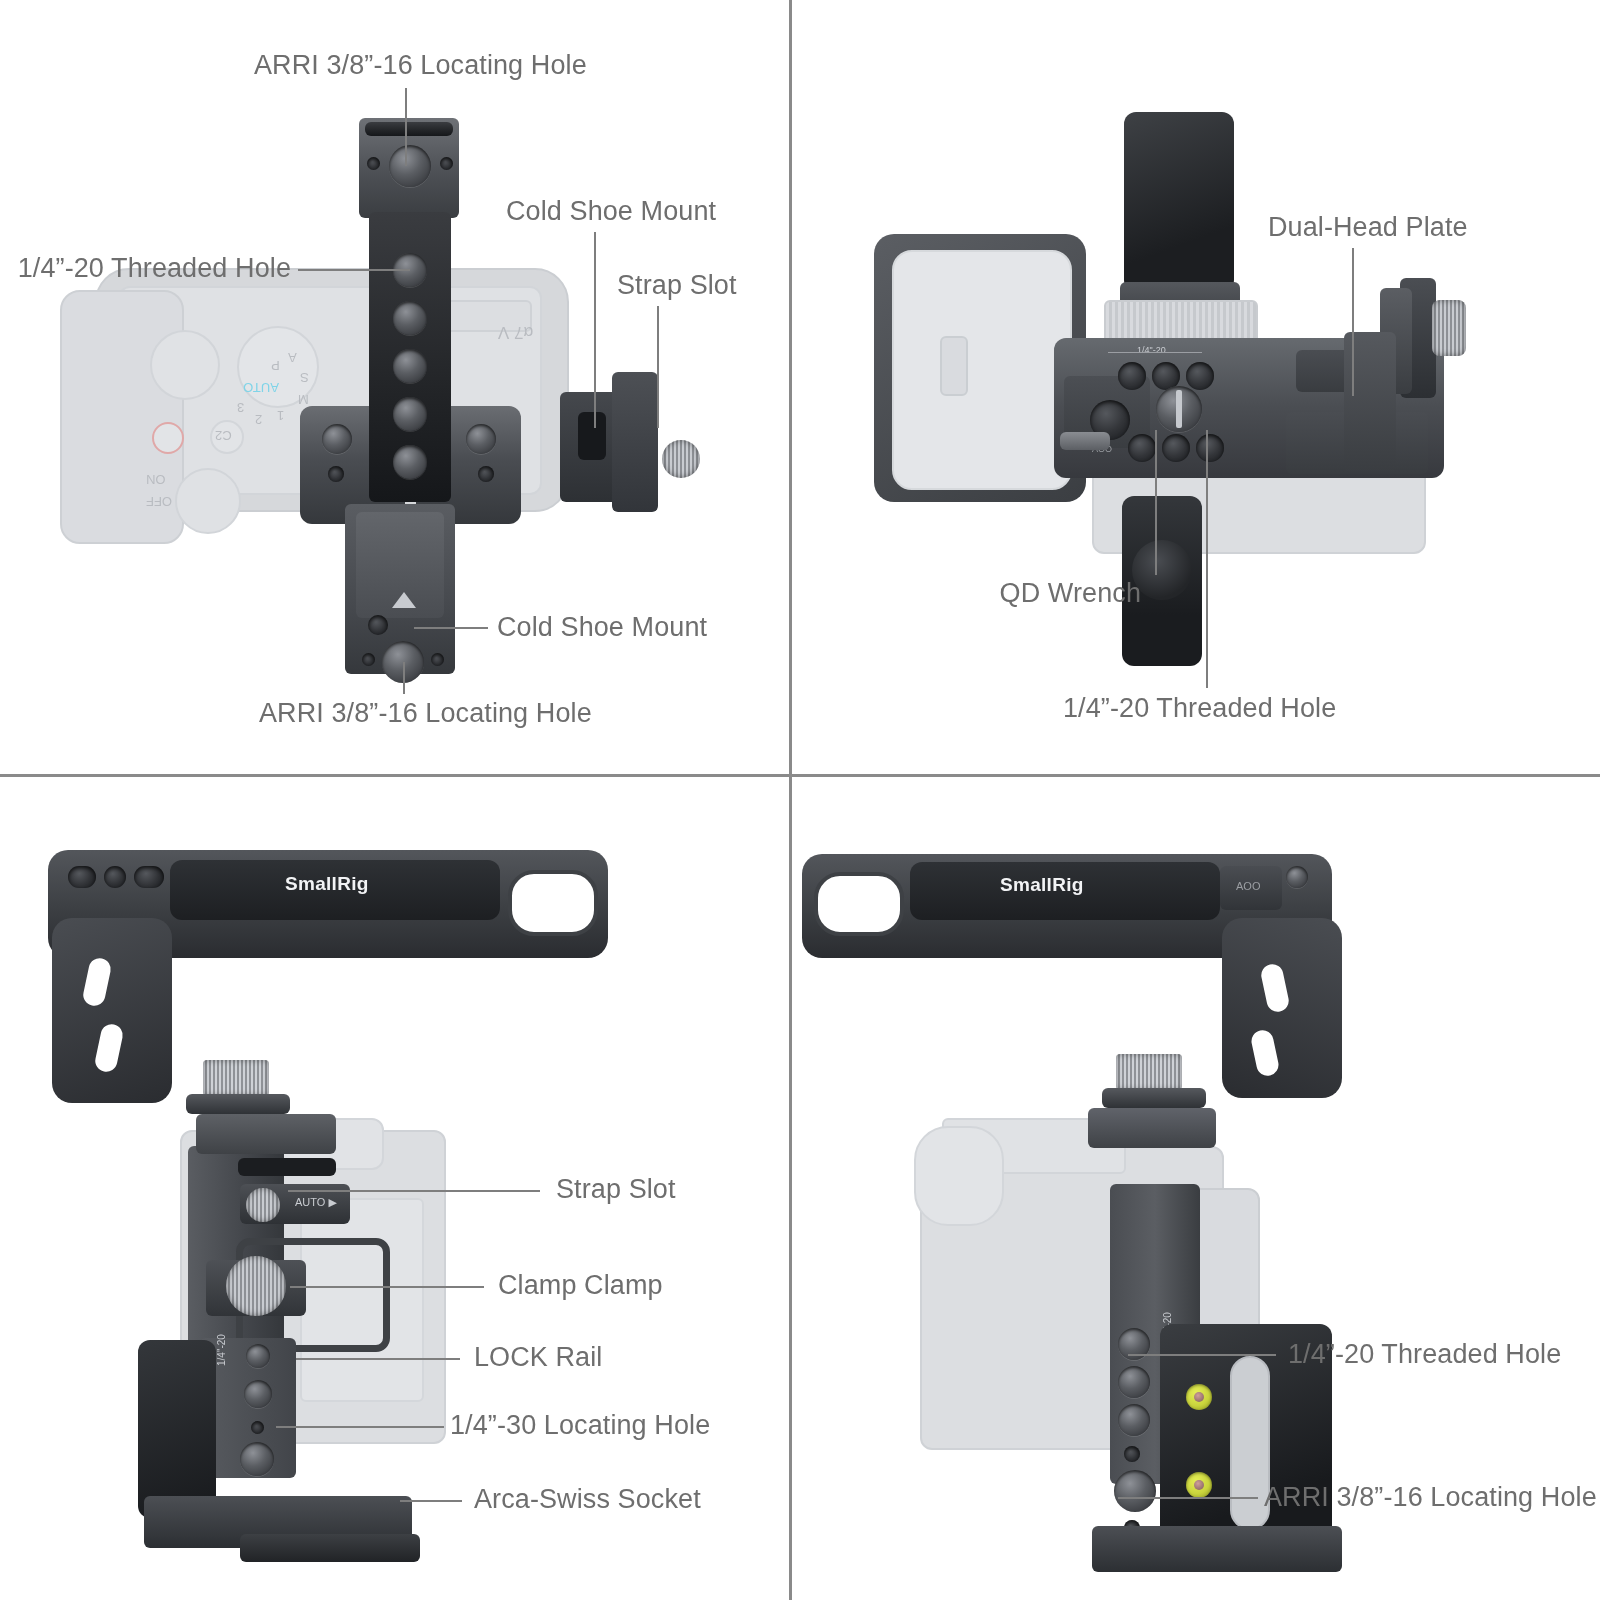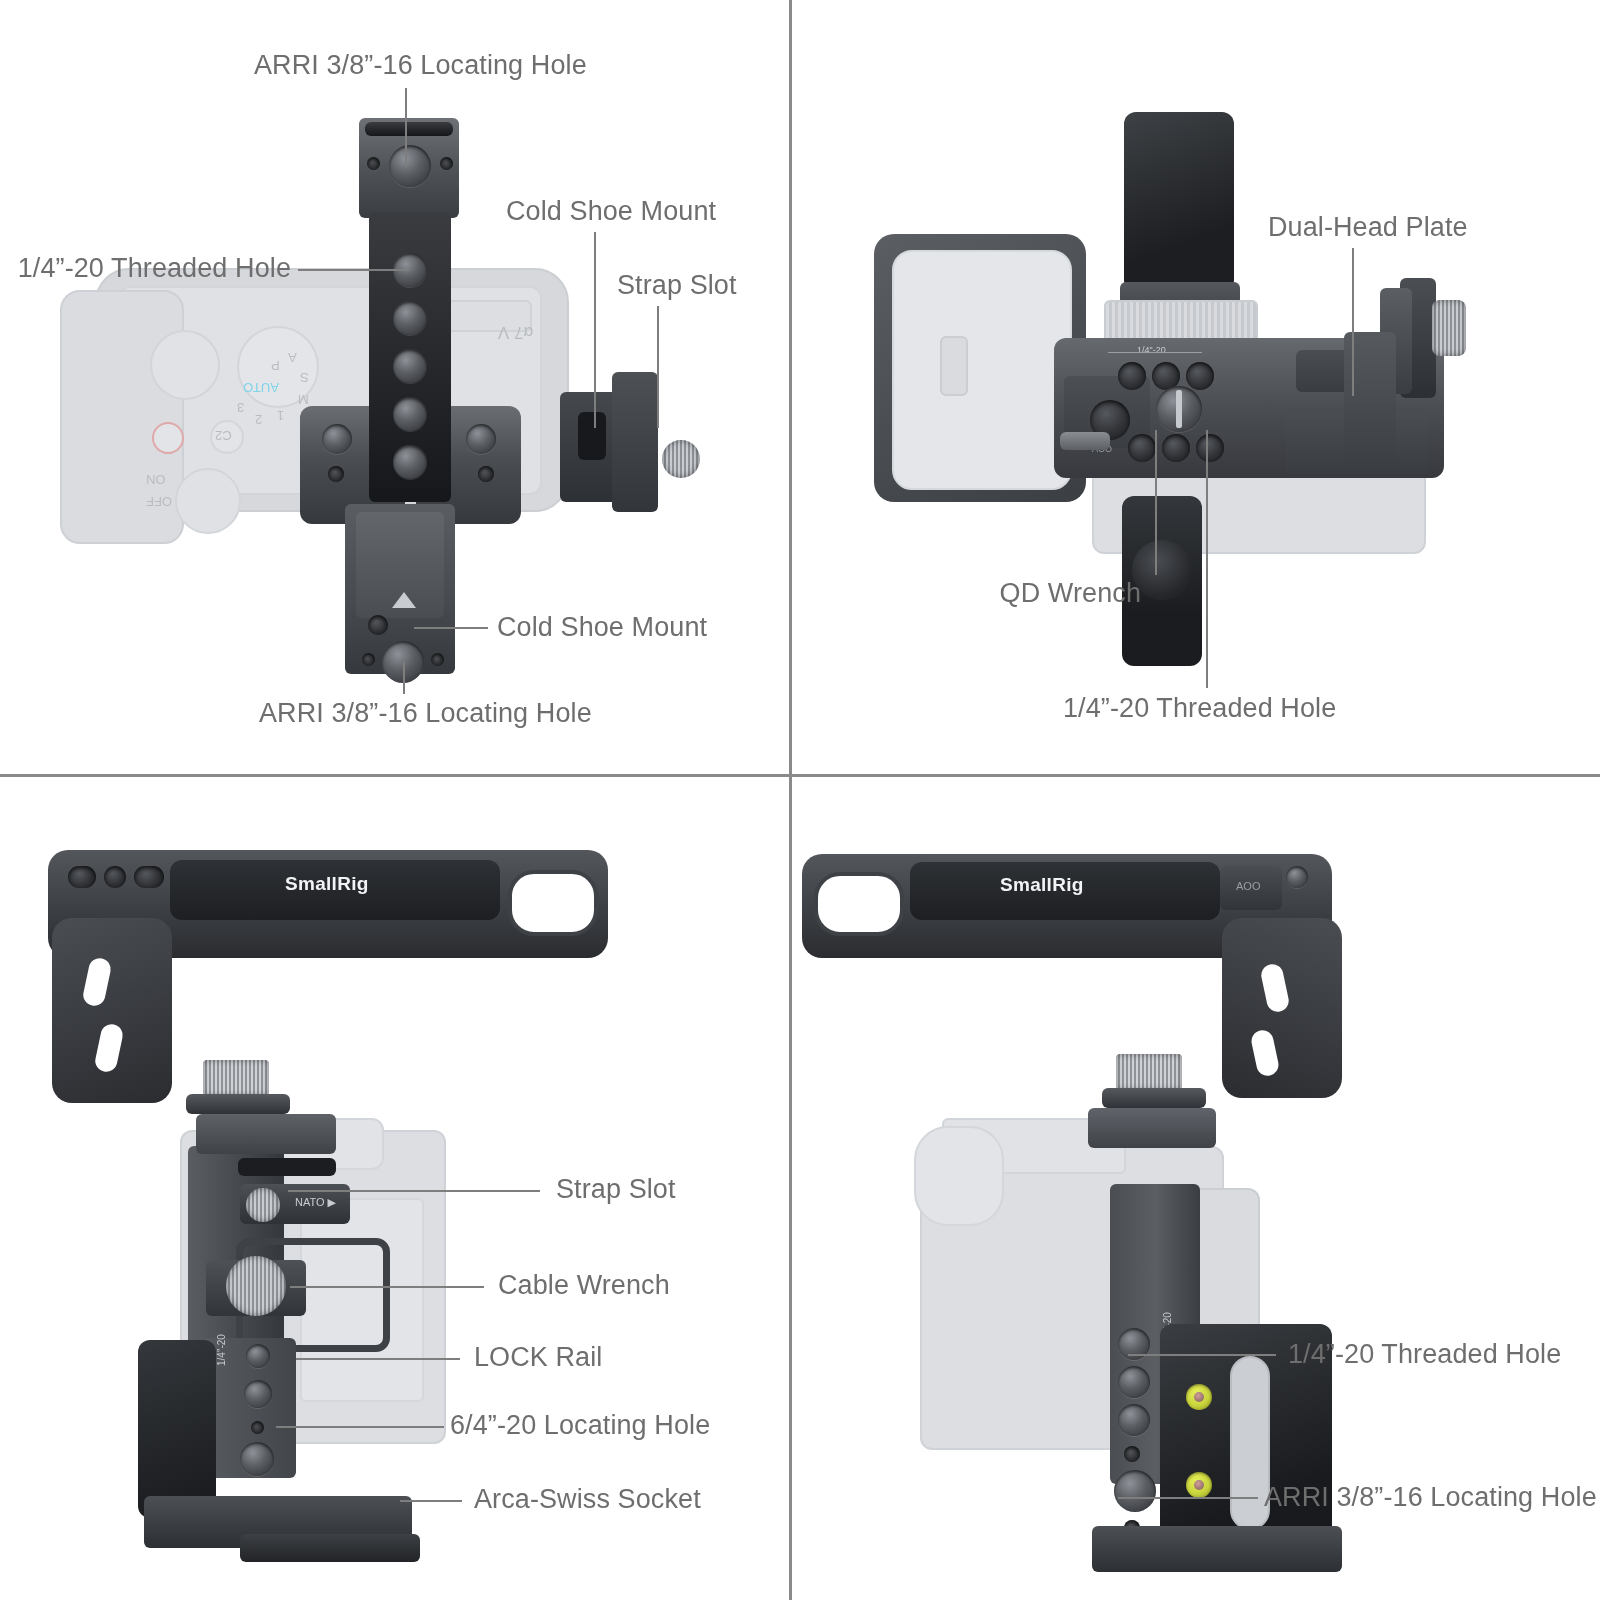--- a/index.html
+++ b/index.html
@@ -210,21 +210,21 @@
     <div class="ghost rd2" style="left:210px;top:340px;width:170px;height:48px;background:#e1e3e6;border-color:#d3d6da;"></div>
     <div class="ghost rd" style="left:300px;top:420px;width:120px;height:200px;background:#e2e4e7;border-color:#d4d7db;"></div>
 
     <div class="metal rd" style="left:188px;top:368px;width:96px;height:290px;background:linear-gradient(90deg,#5a5d62,#43464b 60%,#34373b);"></div>
     <div class="metal rd" style="left:196px;top:336px;width:140px;height:40px;background:linear-gradient(180deg,#5e6166,#3f4246);"></div>
 
     <div class="dark rd" style="left:238px;top:380px;width:98px;height:18px;background:#1b1d20;"></div>
 
     <div class="metal rd" style="left:240px;top:406px;width:110px;height:40px;background:linear-gradient(180deg,#4d5055,#2e3135);"></div>
     <div class="knurl" style="left:246px;top:410px;width:34px;height:34px;"></div>
-    <span class="micro" style="left:295px;top:418px;font-size:11px;">NATO ▶</span>
+    <span class="micro" style="left:295px;top:418px;font-size:11px;">AUTO ▶</span>
 
     <div class="metal rd" style="left:236px;top:460px;width:140px;height:100px;background:transparent;border:7px solid #3e4145;border-radius:14px;"></div>
     <div class="metal rd" style="left:206px;top:482px;width:100px;height:56px;background:linear-gradient(180deg,#4e5156,#313438);"></div>
     <div class="knurl" style="left:226px;top:478px;width:60px;height:60px;"></div>
 
     <div class="metal rd" style="left:200px;top:560px;width:96px;height:140px;background:linear-gradient(90deg,#585b60,#42454a);"></div>
     <span class="micro" style="left:216px;top:588px;font-size:10px;transform:rotate(-90deg);transform-origin:left top;">1/4"-20</span>
     <div class="hole" style="left:246px;top:566px;width:24px;height:24px;"></div>
     <div class="hole" style="left:244px;top:602px;width:28px;height:28px;"></div>
     <div class="hole-dk" style="left:251px;top:643px;width:13px;height:13px;"></div>
@@ -232,27 +232,27 @@
 
     <div class="dark rd2" style="left:138px;top:562px;width:78px;height:178px;background:linear-gradient(160deg,#34373b,#17191c);"></div>
     <div class="metal rd" style="left:144px;top:718px;width:268px;height:52px;background:linear-gradient(180deg,#4c4f54,#2c2f33);"></div>
     <div class="metal rd" style="left:240px;top:756px;width:180px;height:28px;background:linear-gradient(180deg,#3d4044,#212326);"></div>
 
   </div>
 
   <div class="label" style="left:556px;top:1176px;">Strap Slot</div>
   <div class="leader h" style="left:288px;top:1190px;width:252px;"></div>
 
-  <div class="label" style="left:498px;top:1272px;">Cable Wrench</div>
+  <div class="label" style="left:498px;top:1272px;">Clamp Clamp</div>
   <div class="leader h" style="left:290px;top:1286px;width:194px;"></div>
 
   <div class="label" style="left:474px;top:1344px;">LOCK Rail</div>
   <div class="leader h" style="left:296px;top:1358px;width:164px;"></div>
 
-  <div class="label" style="left:450px;top:1412px;">6/4”-20 Locating Hole</div>
+  <div class="label" style="left:450px;top:1412px;">1/4”-30 Locating Hole</div>
   <div class="leader h" style="left:276px;top:1426px;width:168px;"></div>
 
   <div class="label" style="left:474px;top:1486px;">Arca-Swiss Socket</div>
   <div class="leader h" style="left:400px;top:1500px;width:62px;"></div>
 
   <div class="part" style="left:792px;top:778px;width:808px;height:822px;">
 
     <div class="metal rd3" style="left:10px;top:76px;width:530px;height:104px;background:linear-gradient(180deg,#53565b 0%,#3c3f43 55%,#2a2c30 100%);"></div>
     <div class="dark rd2" style="left:118px;top:84px;width:310px;height:58px;background:linear-gradient(180deg,#2e3135,#1d1f22);"></div>
     <span class="brand" style="left:208px;top:96px;">SmallRig</span>

